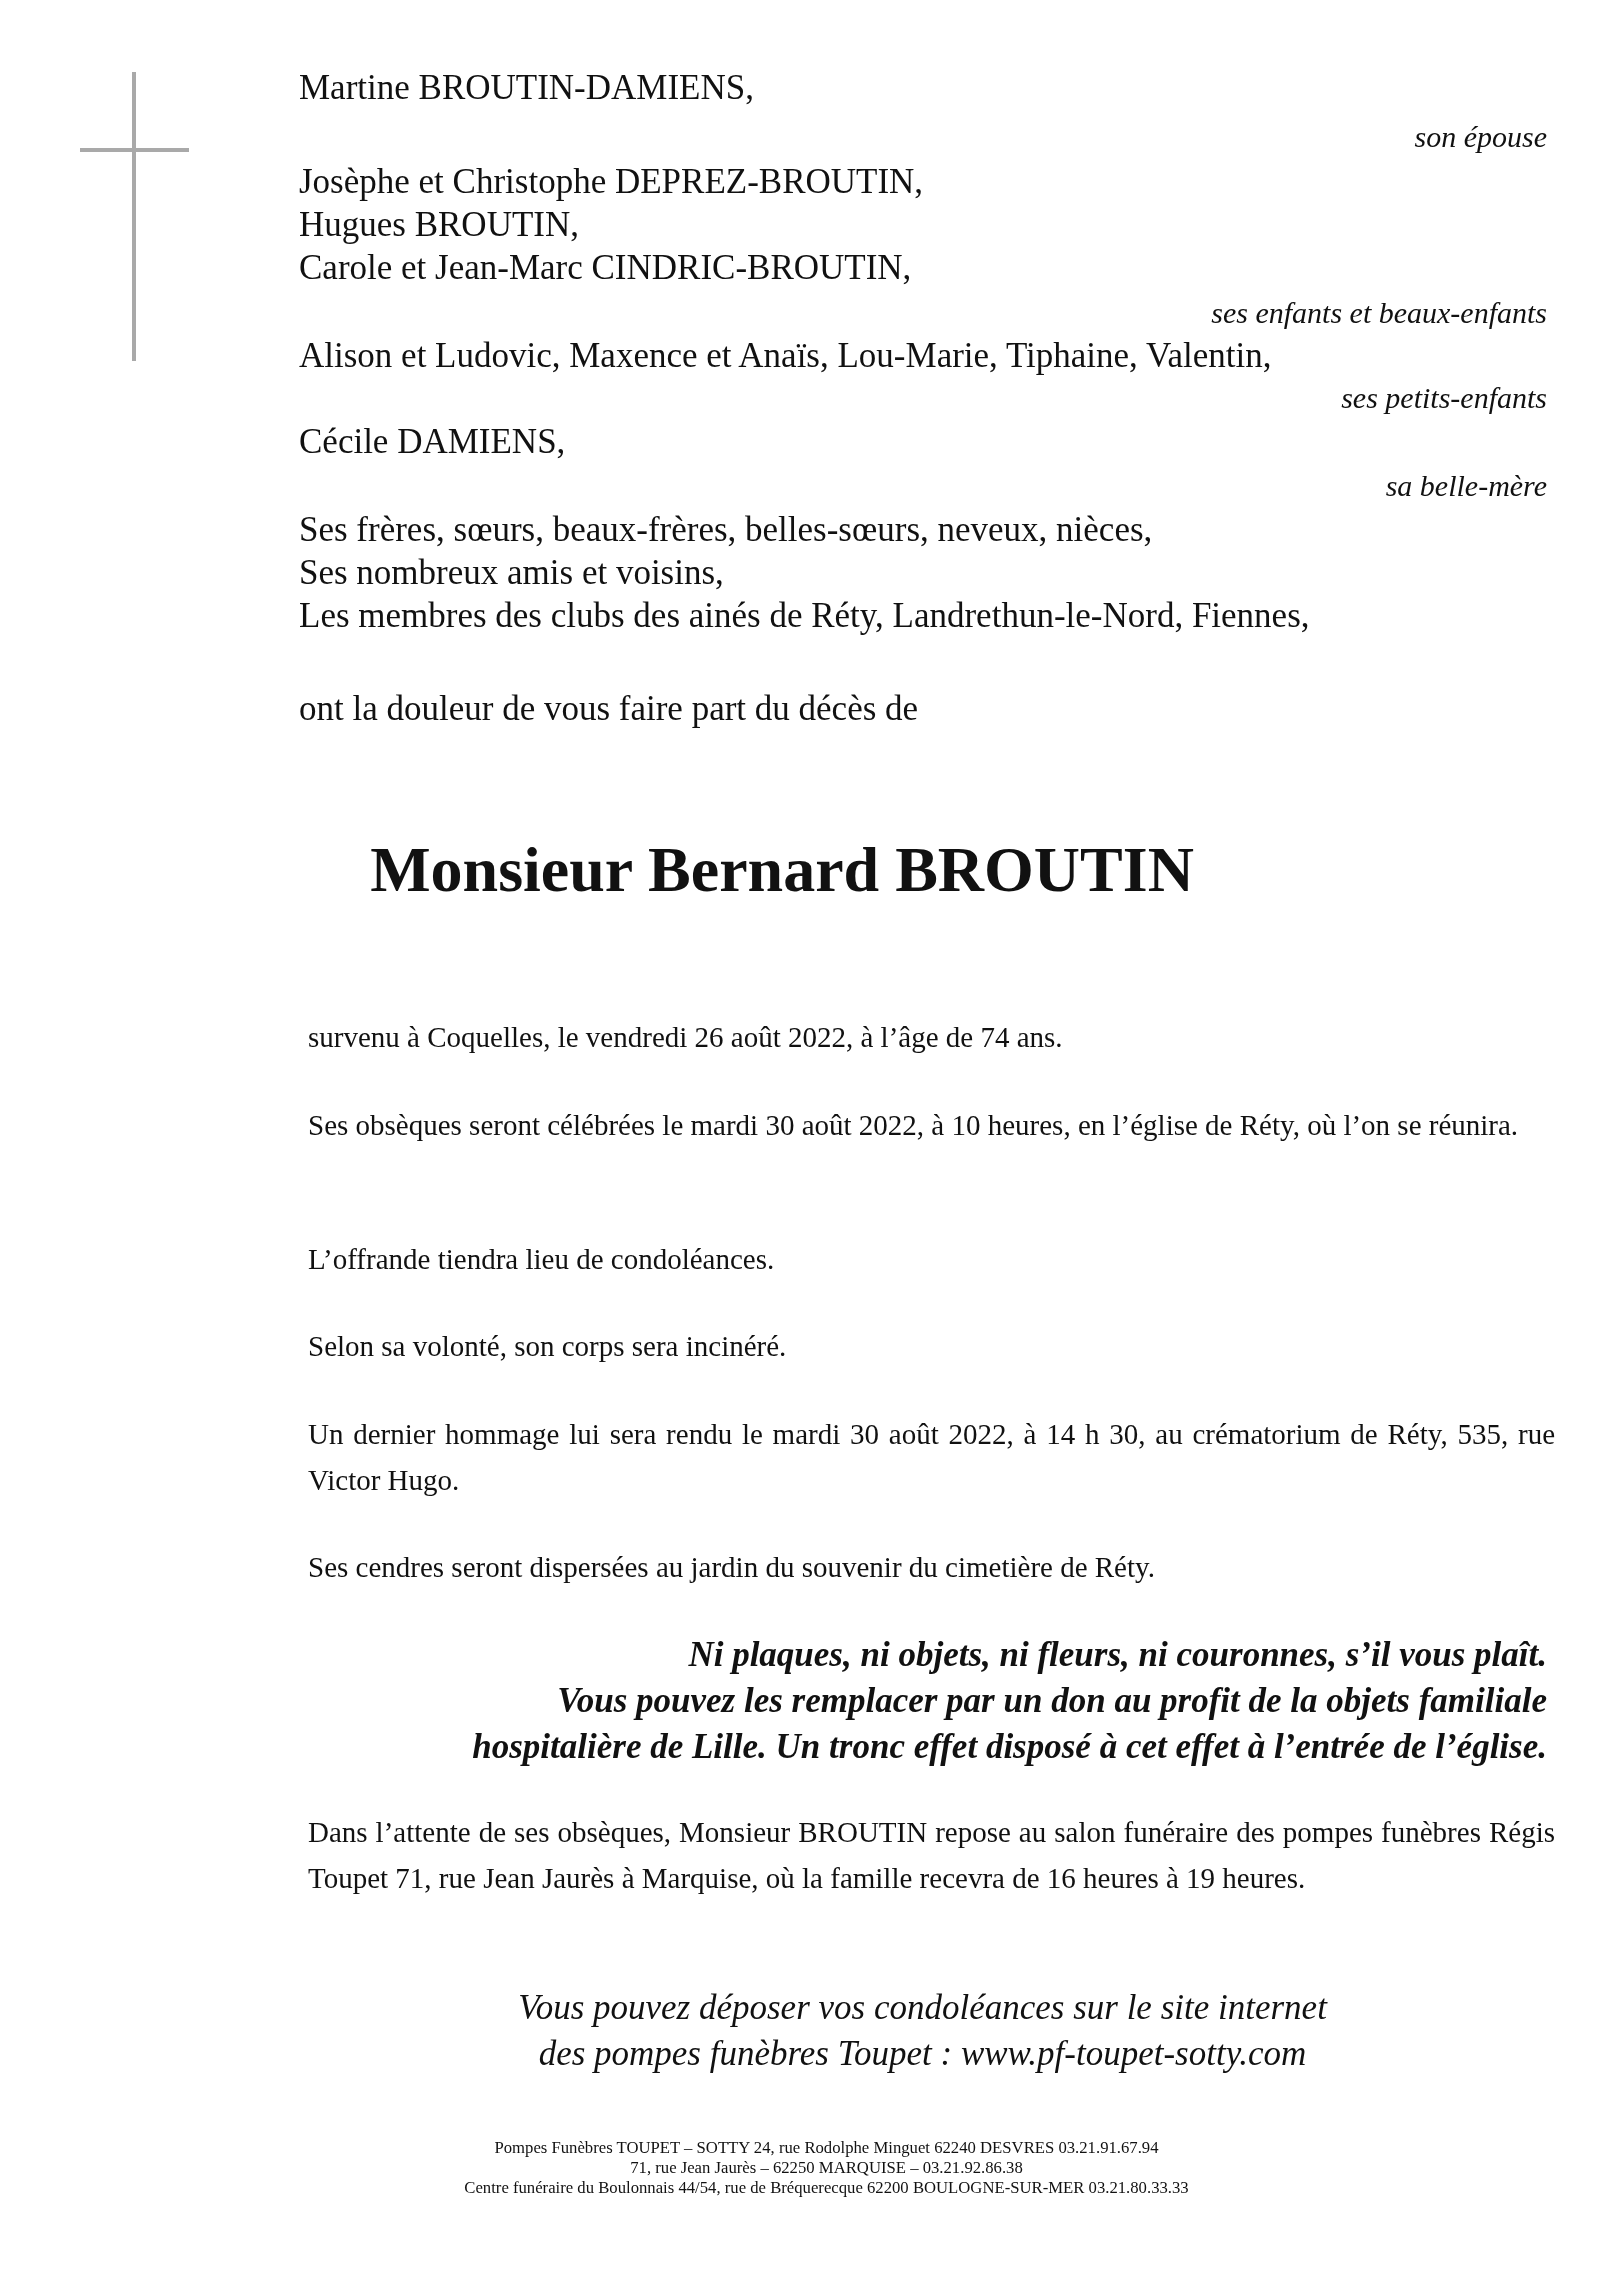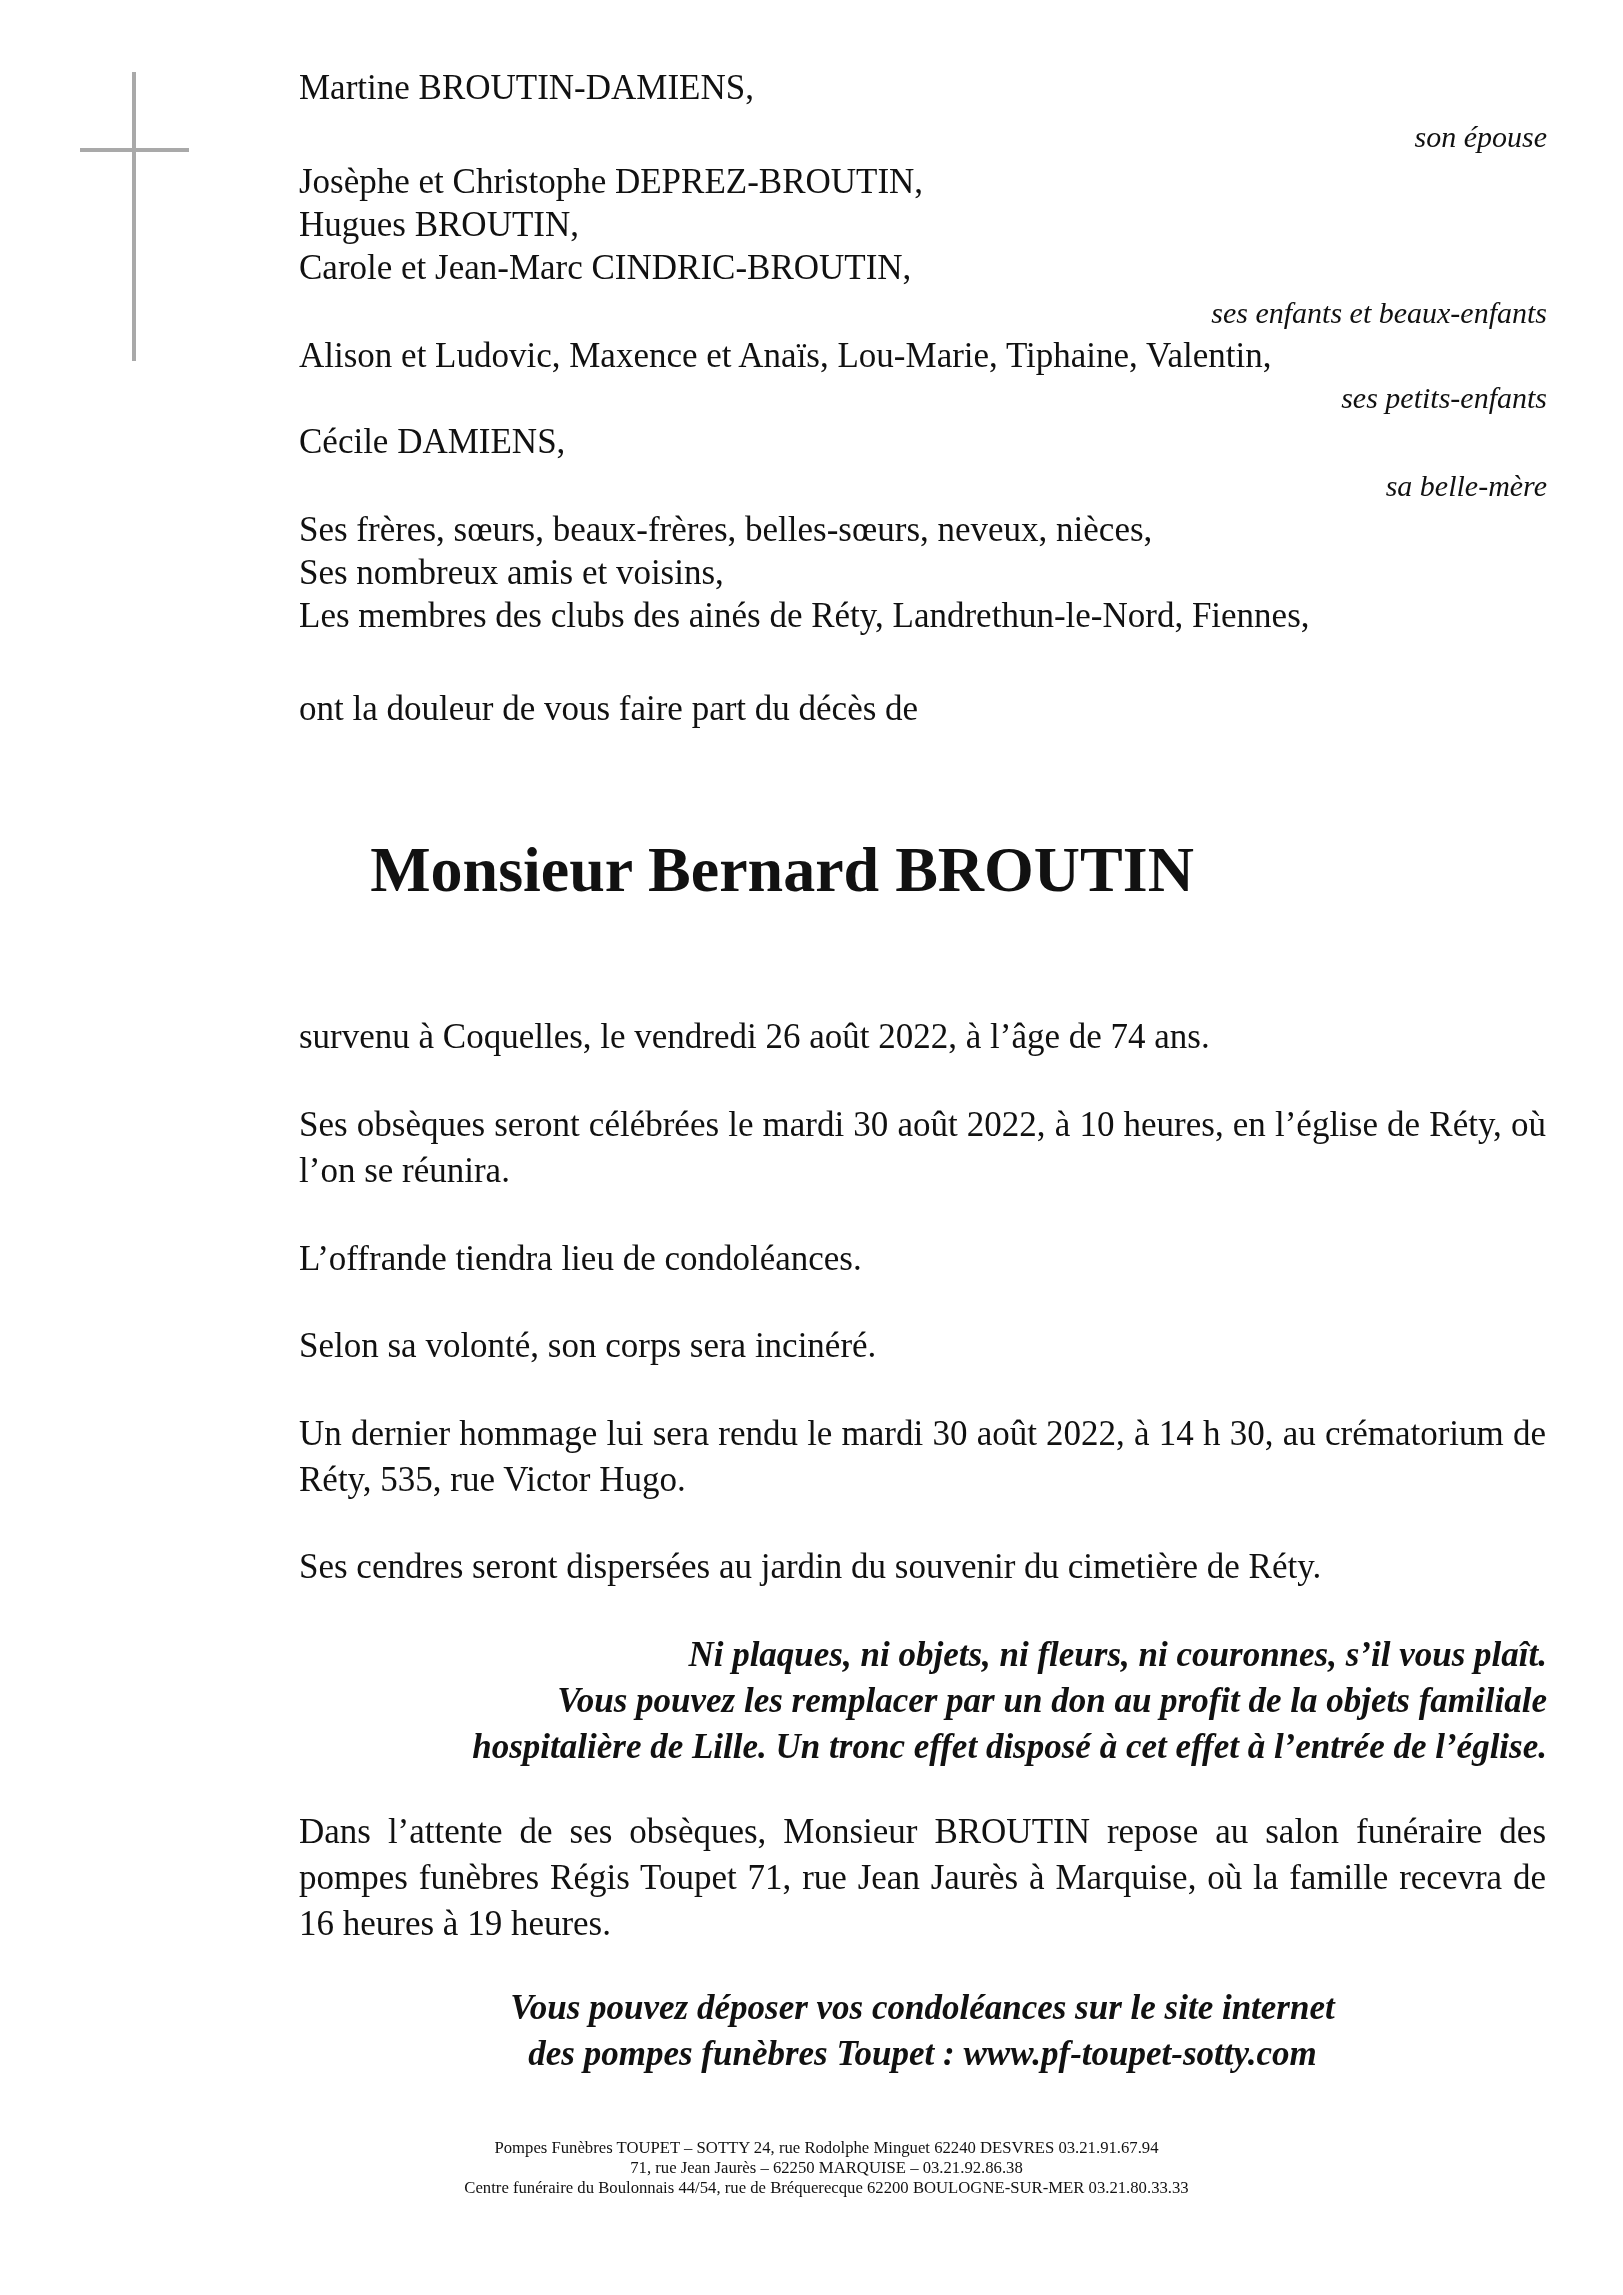--- a/index.html
+++ b/index.html
@@ -3,24 +3,24 @@
 <meta charset="utf-8">
 <style>
   html, body { margin: 0; padding: 0; background: #ffffff; }
   body { width: 1624px; height: 2295px; position: relative; overflow: hidden;
          font-family: "Liberation Serif", "DejaVu Serif", serif; color: #111; }
   .cross-v { position: absolute; left: 132px; top: 72px; width: 4px; height: 289px; background: #a9a9a9; }
   .cross-h { position: absolute; left: 80px; top: 148px; width: 109px; height: 4px; background: #a9a9a9; }
   .line { position: absolute; left: 299px; font-size: 35px; line-height: 41px; white-space: nowrap; transform-origin: left top; }
   .rel  { position: absolute; right: 77px; font-size: 30px; line-height: 41px; font-style: italic; white-space: nowrap; }
   .title { position: absolute; left: 0; width: 1564px; top: 833px; text-align: center; font-size: 64px; font-weight: bold; }
-  .para { position: absolute; left: 299px; width: 1247px; font-size: 35px; line-height: 46px; }
+  .para { position: absolute; left: 308px; width: 1247px; font-size: 29px; line-height: 46px; }
   .para.justify { text-align: justify; text-align-last: left; }
   .notice { position: absolute; right: 77px; width: 1243px; text-align: right; font-size: 35px; line-height: 46px; font-style: italic; font-weight: bold; }
-  .web { position: absolute; left: 299px; width: 1247px; text-align: center; font-size: 35px; line-height: 46px; font-style: italic; font-weight: bold; }
+  .web { position: absolute; left: 299px; width: 1247px; text-align: center; font-size: 35px; line-height: 46px; font-style: italic; font-weight: normal; }
   .footer { position: absolute; left: 0; width: 1624px; top: 2138px; text-align: center; font-size: 16.7px; line-height: 20px; }
   .footer div { white-space: nowrap; padding-left: 29px; }
 </style>
 </head>
 <body>
 
 <div>
   <div class="cross-v"></div>
   <div class="cross-h"></div>
 </div>

